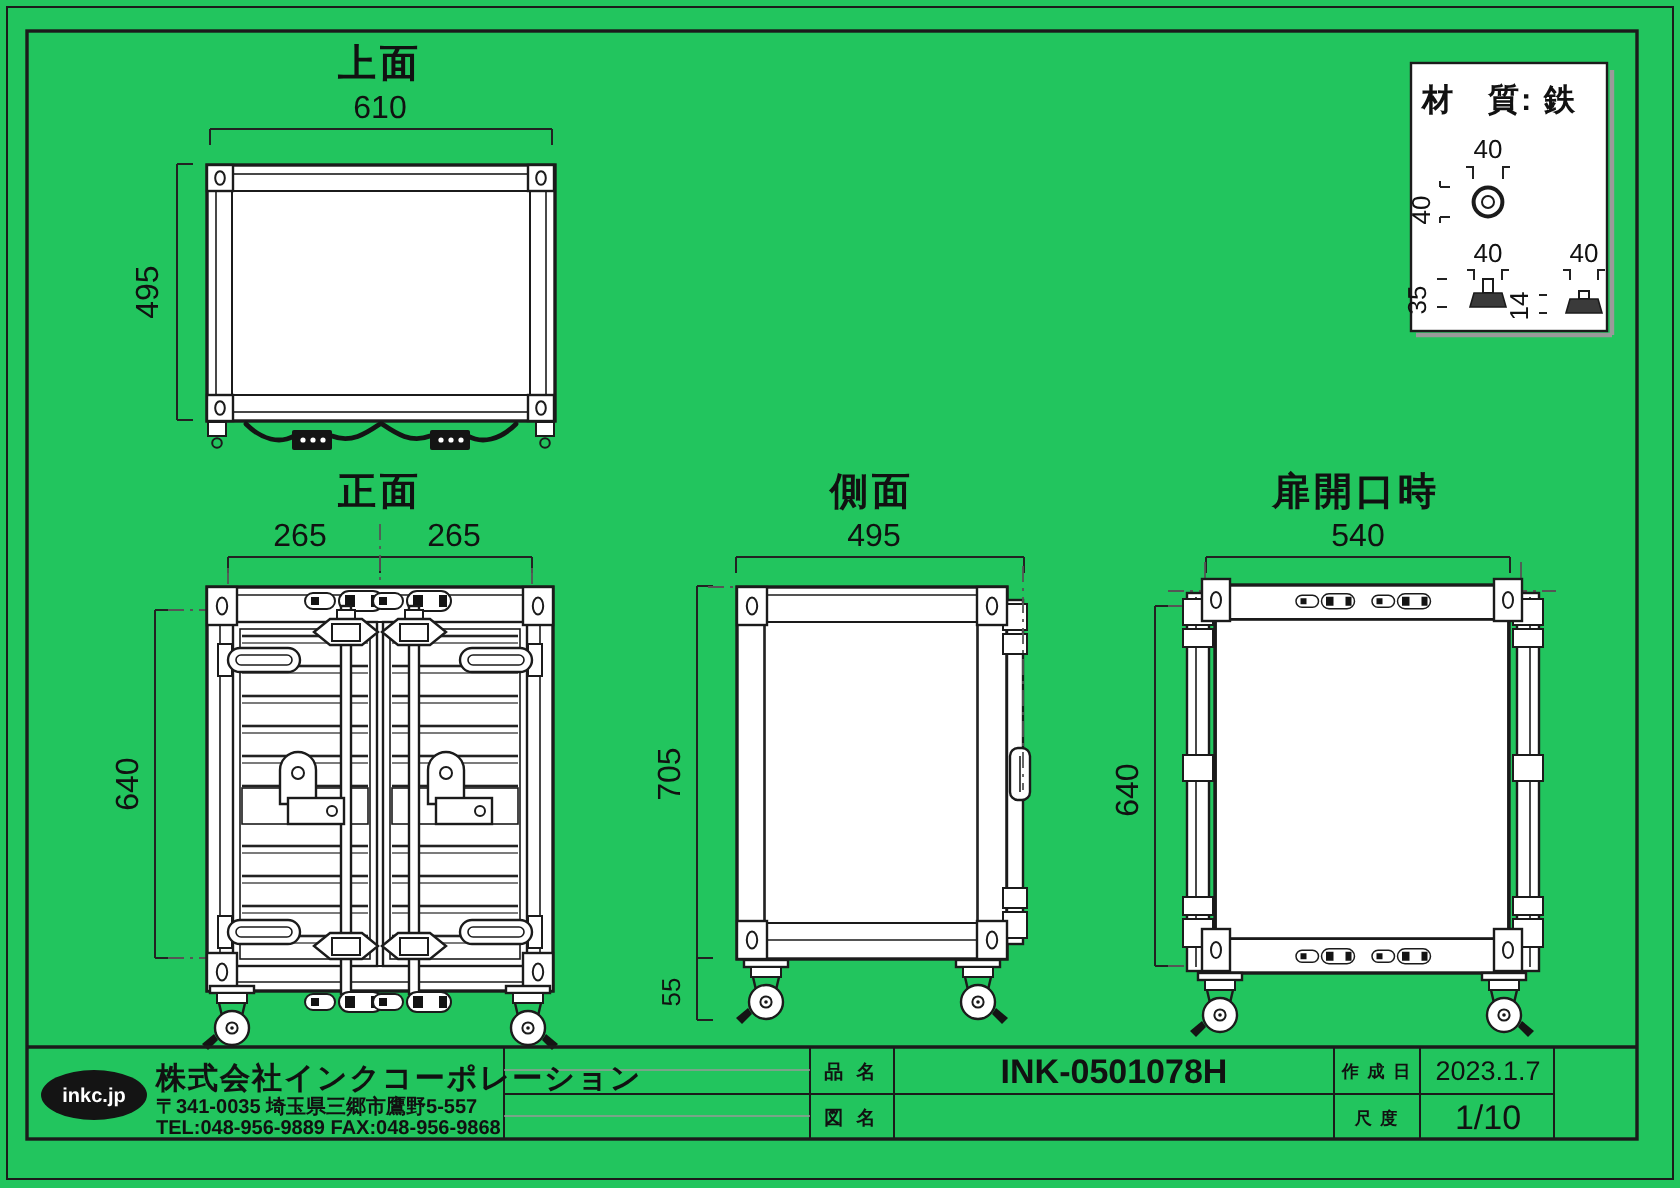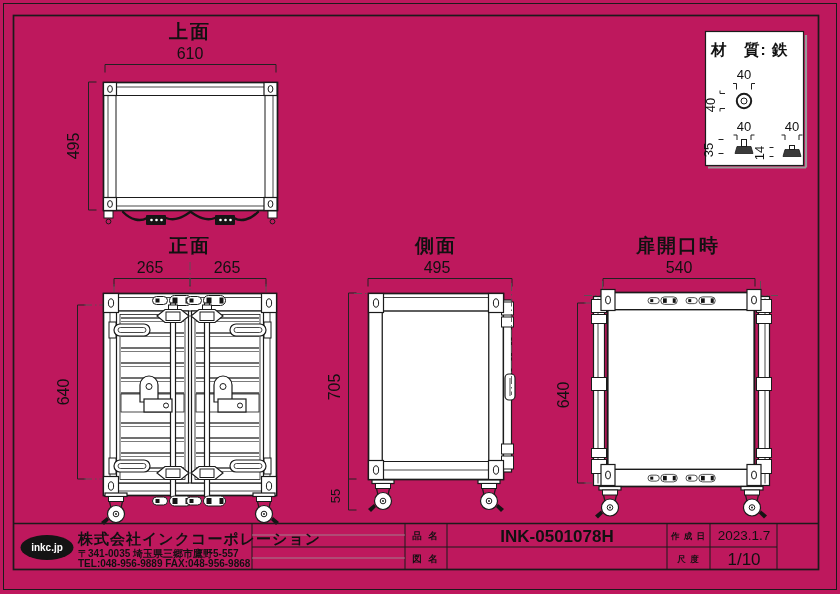--- a/index.html
+++ b/index.html
@@ -1,16 +1,16 @@
 <!DOCTYPE html>
 <html><head>
 <meta charset="utf-8">
 <style>
   html,body{margin:0;padding:0;background:#e8e8e8;}
-  #page{position:relative;width:840px;height:594px;background:#be185d;overflow:hidden;
+  #page{position:relative;width:840px;height:594px;background:#22c55e;overflow:hidden;
         font-family:"Liberation Sans","DejaVu Sans",sans-serif;}
   svg{display:block}
   svg text{font-family:"Liberation Sans","DejaVu Sans",sans-serif;fill:#111;}
   .ln{stroke:#1b1b1b;stroke-width:1;fill:none}
   .ln08{stroke:#1b1b1b;stroke-width:.8;fill:none}
   .ln12{stroke:#1b1b1b;stroke-width:1.2;fill:none}
   .ln16{stroke:#1b1b1b;stroke-width:1.7;fill:none}
   .wf{fill:#fff}
   .bf{fill:#141414;stroke:none}
   .gf{fill:#3a3a3a;stroke:#1b1b1b;stroke-width:.8}

